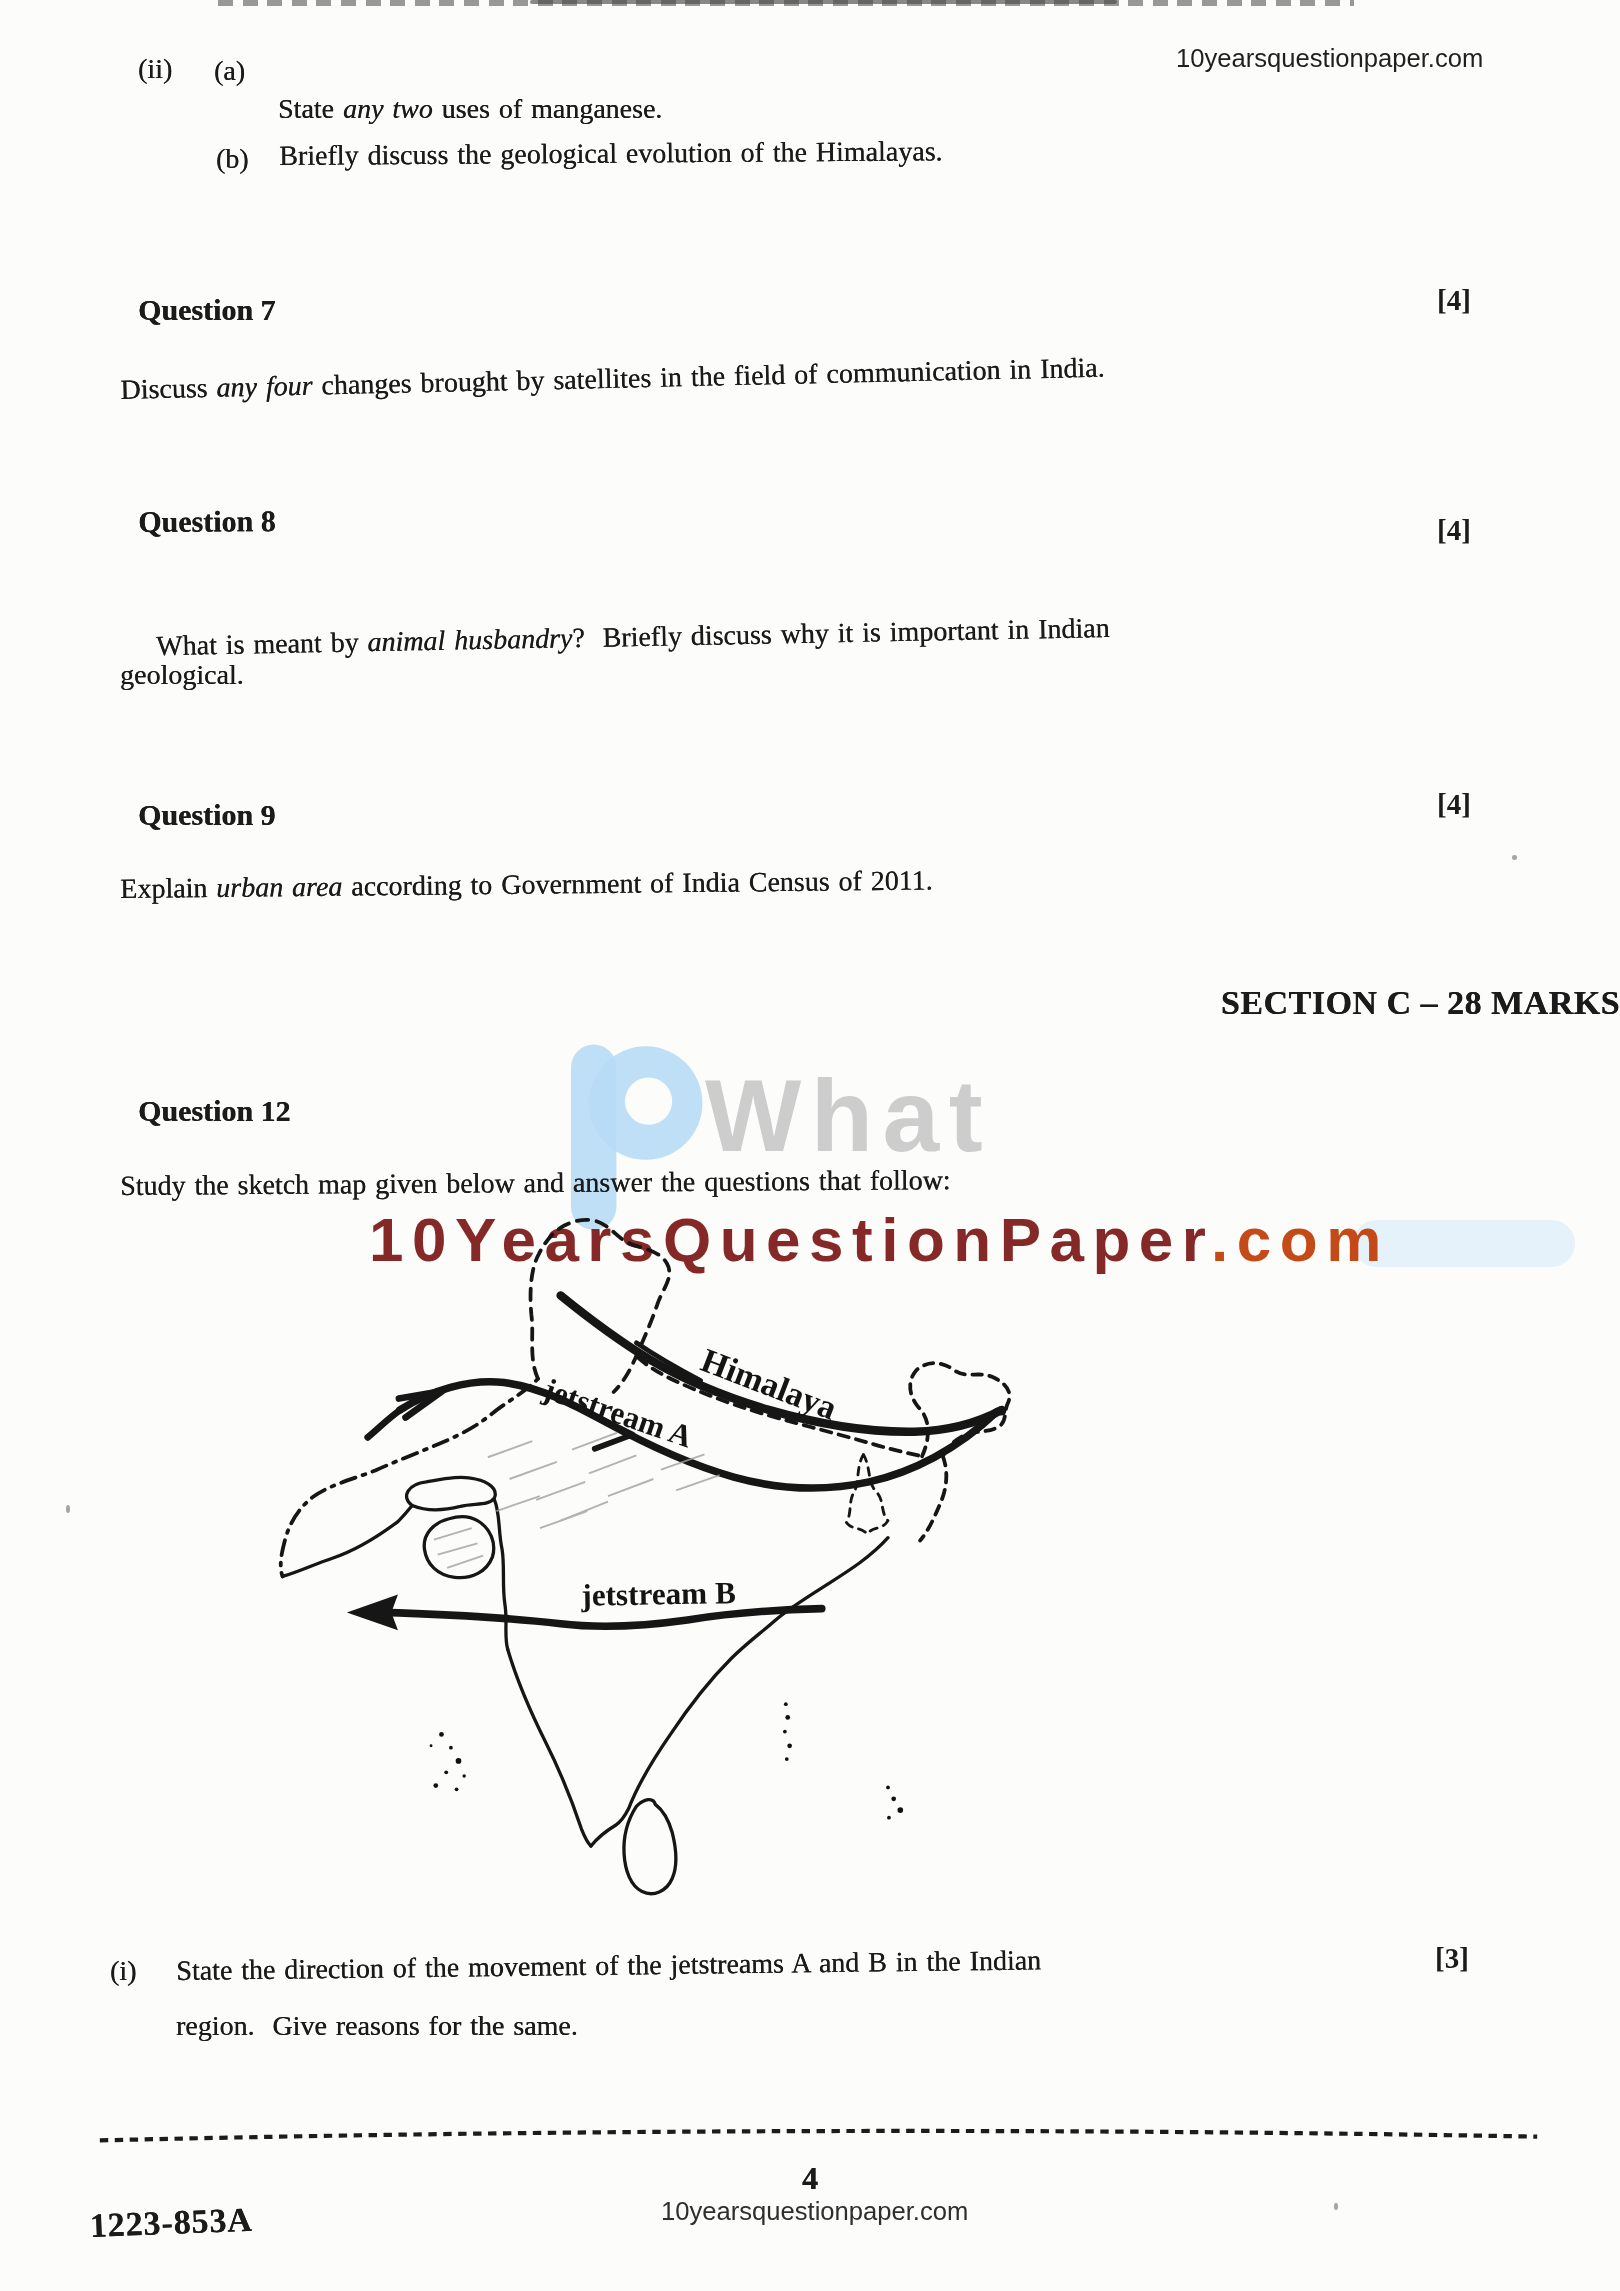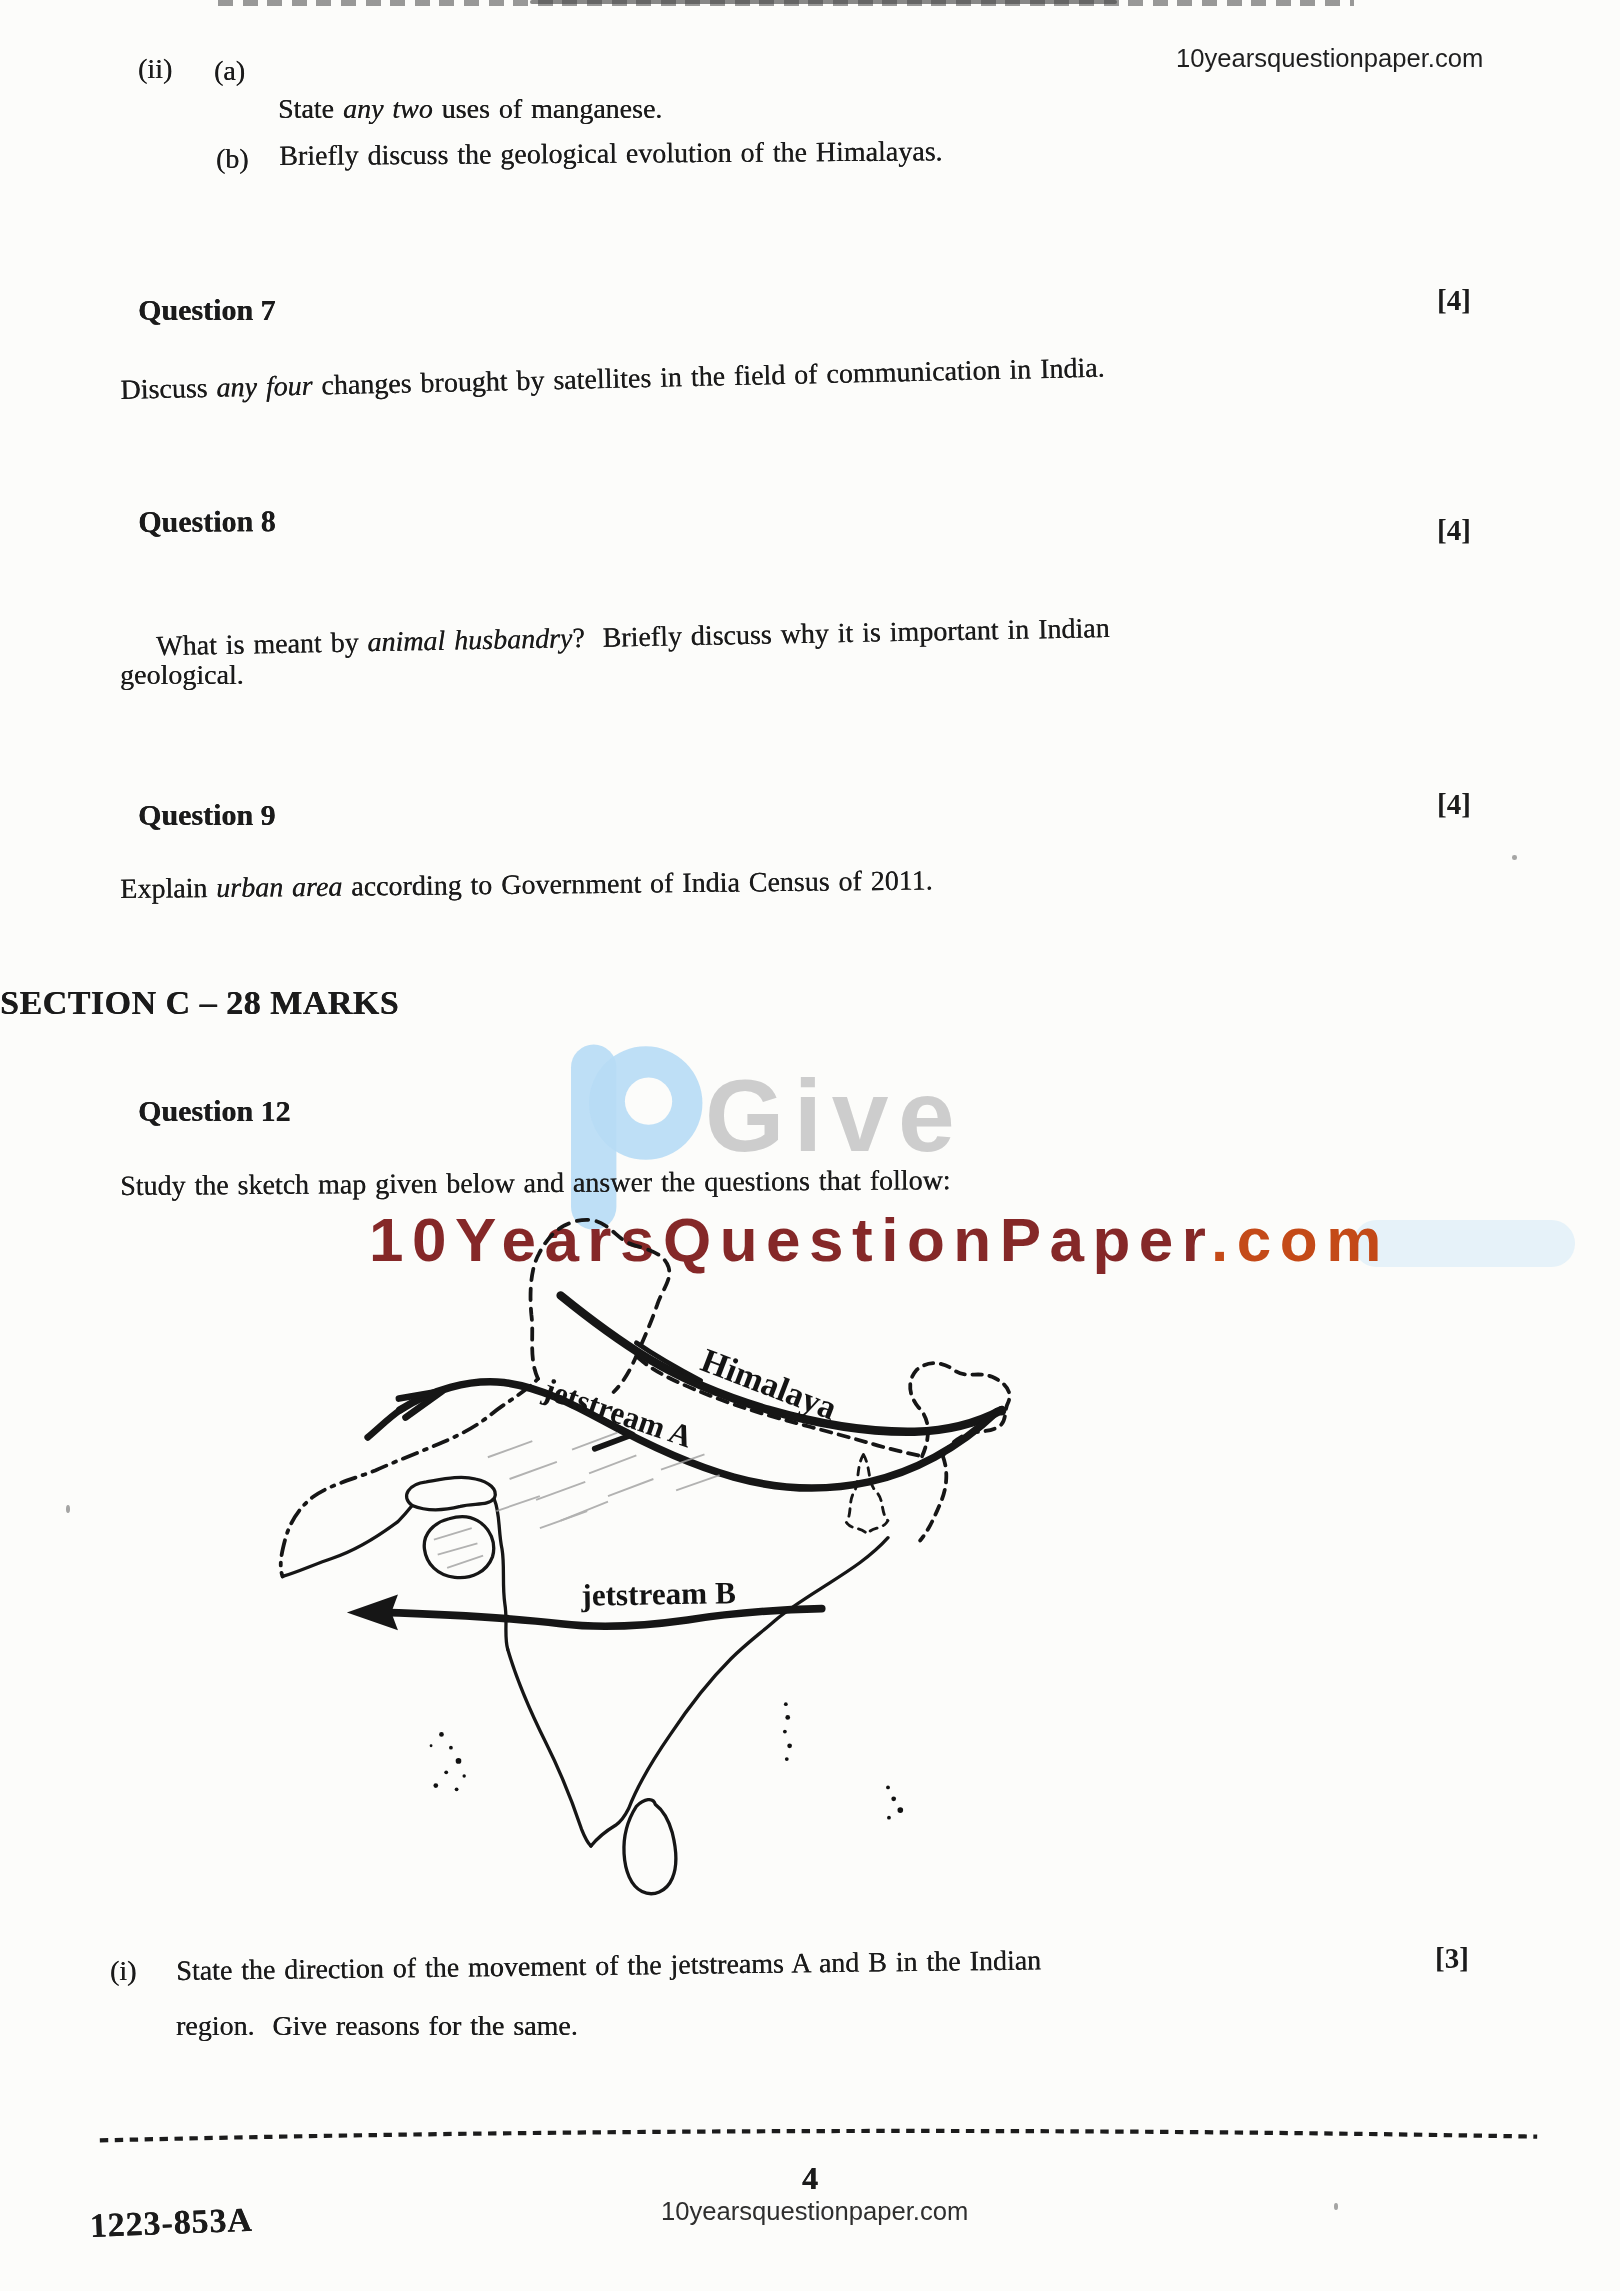--- a/index.html
+++ b/index.html
@@ -14,21 +14,21 @@
   .qtitle{font-size:30px;font-weight:bold;z-index:3;}
   .marks{font-size:29px;font-weight:bold;z-index:3;}
   .i{font-style:italic;}
   .pre{white-space:pre;}
   .sans{font-family:"Liberation Sans",sans-serif;}
   .tilt-04{transform:rotate(-0.4deg);transform-origin:left top;}
   .tilt-06{transform:rotate(-0.6deg);transform-origin:left top;}
   .tilt-07{transform:rotate(-0.7deg);transform-origin:left top;}
   .tilt-11{transform:rotate(-1.1deg);transform-origin:left top;}
   .tilt-13{transform:rotate(-1.3deg);transform-origin:left top;}
-  .section-head{width:100%;text-align:left;font-size:34px;font-weight:bold;letter-spacing:0.5px;z-index:3;}
+  .section-head{width:100%;text-align:right;font-size:34px;font-weight:bold;letter-spacing:0.5px;z-index:3;}
   .wm{z-index:1;user-select:none;}
   .wm-paper{font-family:"Liberation Sans",sans-serif;font-weight:bold;font-size:102px;letter-spacing:9.5px;opacity:.9;}
   .wm-band{font-family:"Liberation Sans",sans-serif;font-weight:bold;font-size:62px;letter-spacing:8.5px;white-space:nowrap;opacity:.95;}
   .wm-bar{background:#d3e9f8;opacity:.55;border-radius:24.6px;}
   .scan-edge{background:repeating-linear-gradient(90deg,rgba(70,70,70,.55) 0 15px,rgba(70,70,70,0) 15px 24.6px);}
   .scan-edge2{background:#4a4a4a;opacity:.65;border-radius:1.9px;}
   .speck{background:#6a6a6a;border-radius:50%;opacity:.6;}
   .footer-num{width:100%;text-align:center;font-size:32px;font-weight:bold;z-index:3;}
   .footer-code{font-size:34px;font-weight:bold;letter-spacing:0.9px;transform:rotate(-2.2deg);transform-origin:left top;z-index:3;}
   .footer-site{font-size:25.6px;color:#2e2e2e;z-index:3;}
@@ -78,21 +78,21 @@
   <div class="abs section-head ink" style="left:0;top:984px;">SECTION C – 28 MARKS</div>
 
   <div class="abs qtitle ink" style="left:138px;top:1094px;">Question 12</div>
   <div class="abs body-text ink tilt-04" style="left:120px;top:1168px;">Study the sketch map given below and answer the questions that follow:</div>
 
   <svg class="abs wm" style="left:554px;top:1033px;" width="156" height="213" viewBox="0 0 165 225">
     <rect x="18" y="12" width="48" height="196" rx="24" fill="#b7dcf5" opacity="0.9"></rect>
     <circle cx="97" cy="74" r="60" fill="#b7dcf5" opacity="0.9"></circle>
     <circle cx="100" cy="72" r="25" fill="#fcfcfa"></circle>
   </svg>
-  <div class="abs wm wm-paper" style="left:705px;top:1058px;color:#c9c9c9;">Give</div>
+  <div class="abs wm wm-paper" style="left:705px;top:1058px;color:#c9c9c9;">What</div>
   <div class="abs wm wm-bar" style="left:1353px;top:1220px;width:222px;height:47px;"></div>
   <div class="abs wm wm-band" style="left:369px;top:1204px;">
     <span style="color:#7f1d1d;">10YearsQuestionPaper</span><span style="color:#c2410c;">.com</span>
   </div>
 
   <svg class="abs" style="left:256px;top:1216px;z-index:2;" width="861" height="719" viewBox="0 0 910 760">
     <g stroke="#161616" fill="none" stroke-linecap="round" stroke-linejoin="round">
 
       <path stroke-width="4" stroke-dasharray="12 9" d="M 298,172 C 288,150 294,126 291,104 C 289,82 290,56 299,40 C 306,26 315,16 326,10 C 342,2 358,2 369,10 C 381,18 386,27 400,31 C 417,36 431,40 436,54 C 440,68 429,78 424,94 C 417,114 409,132 401,150 C 395,164 388,176 378,186"></path>
 

